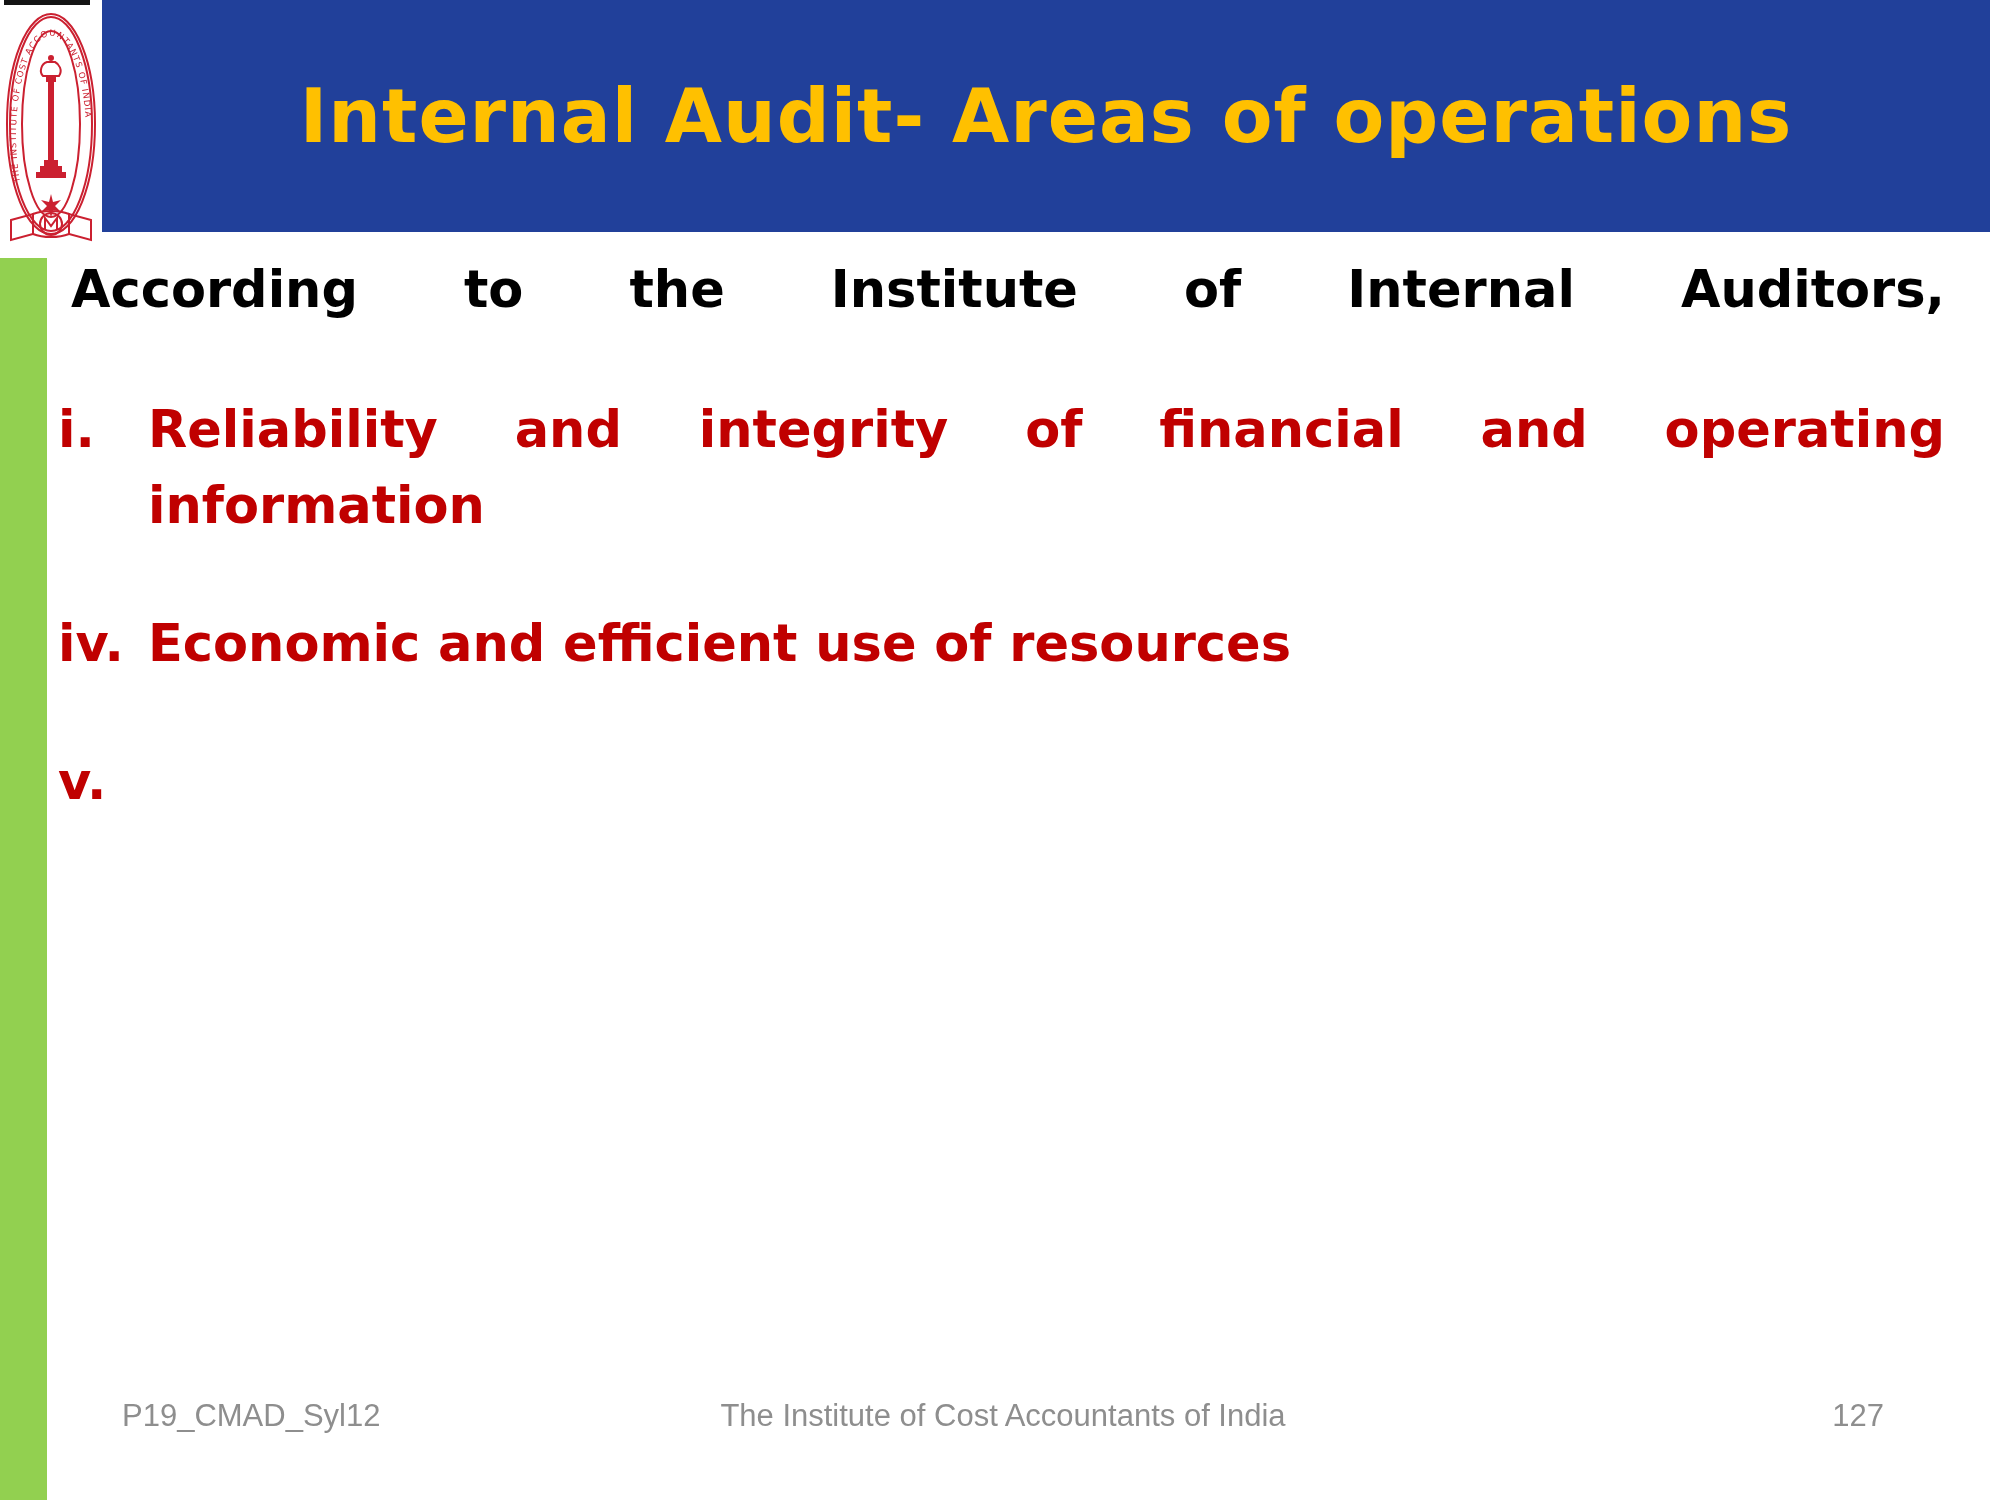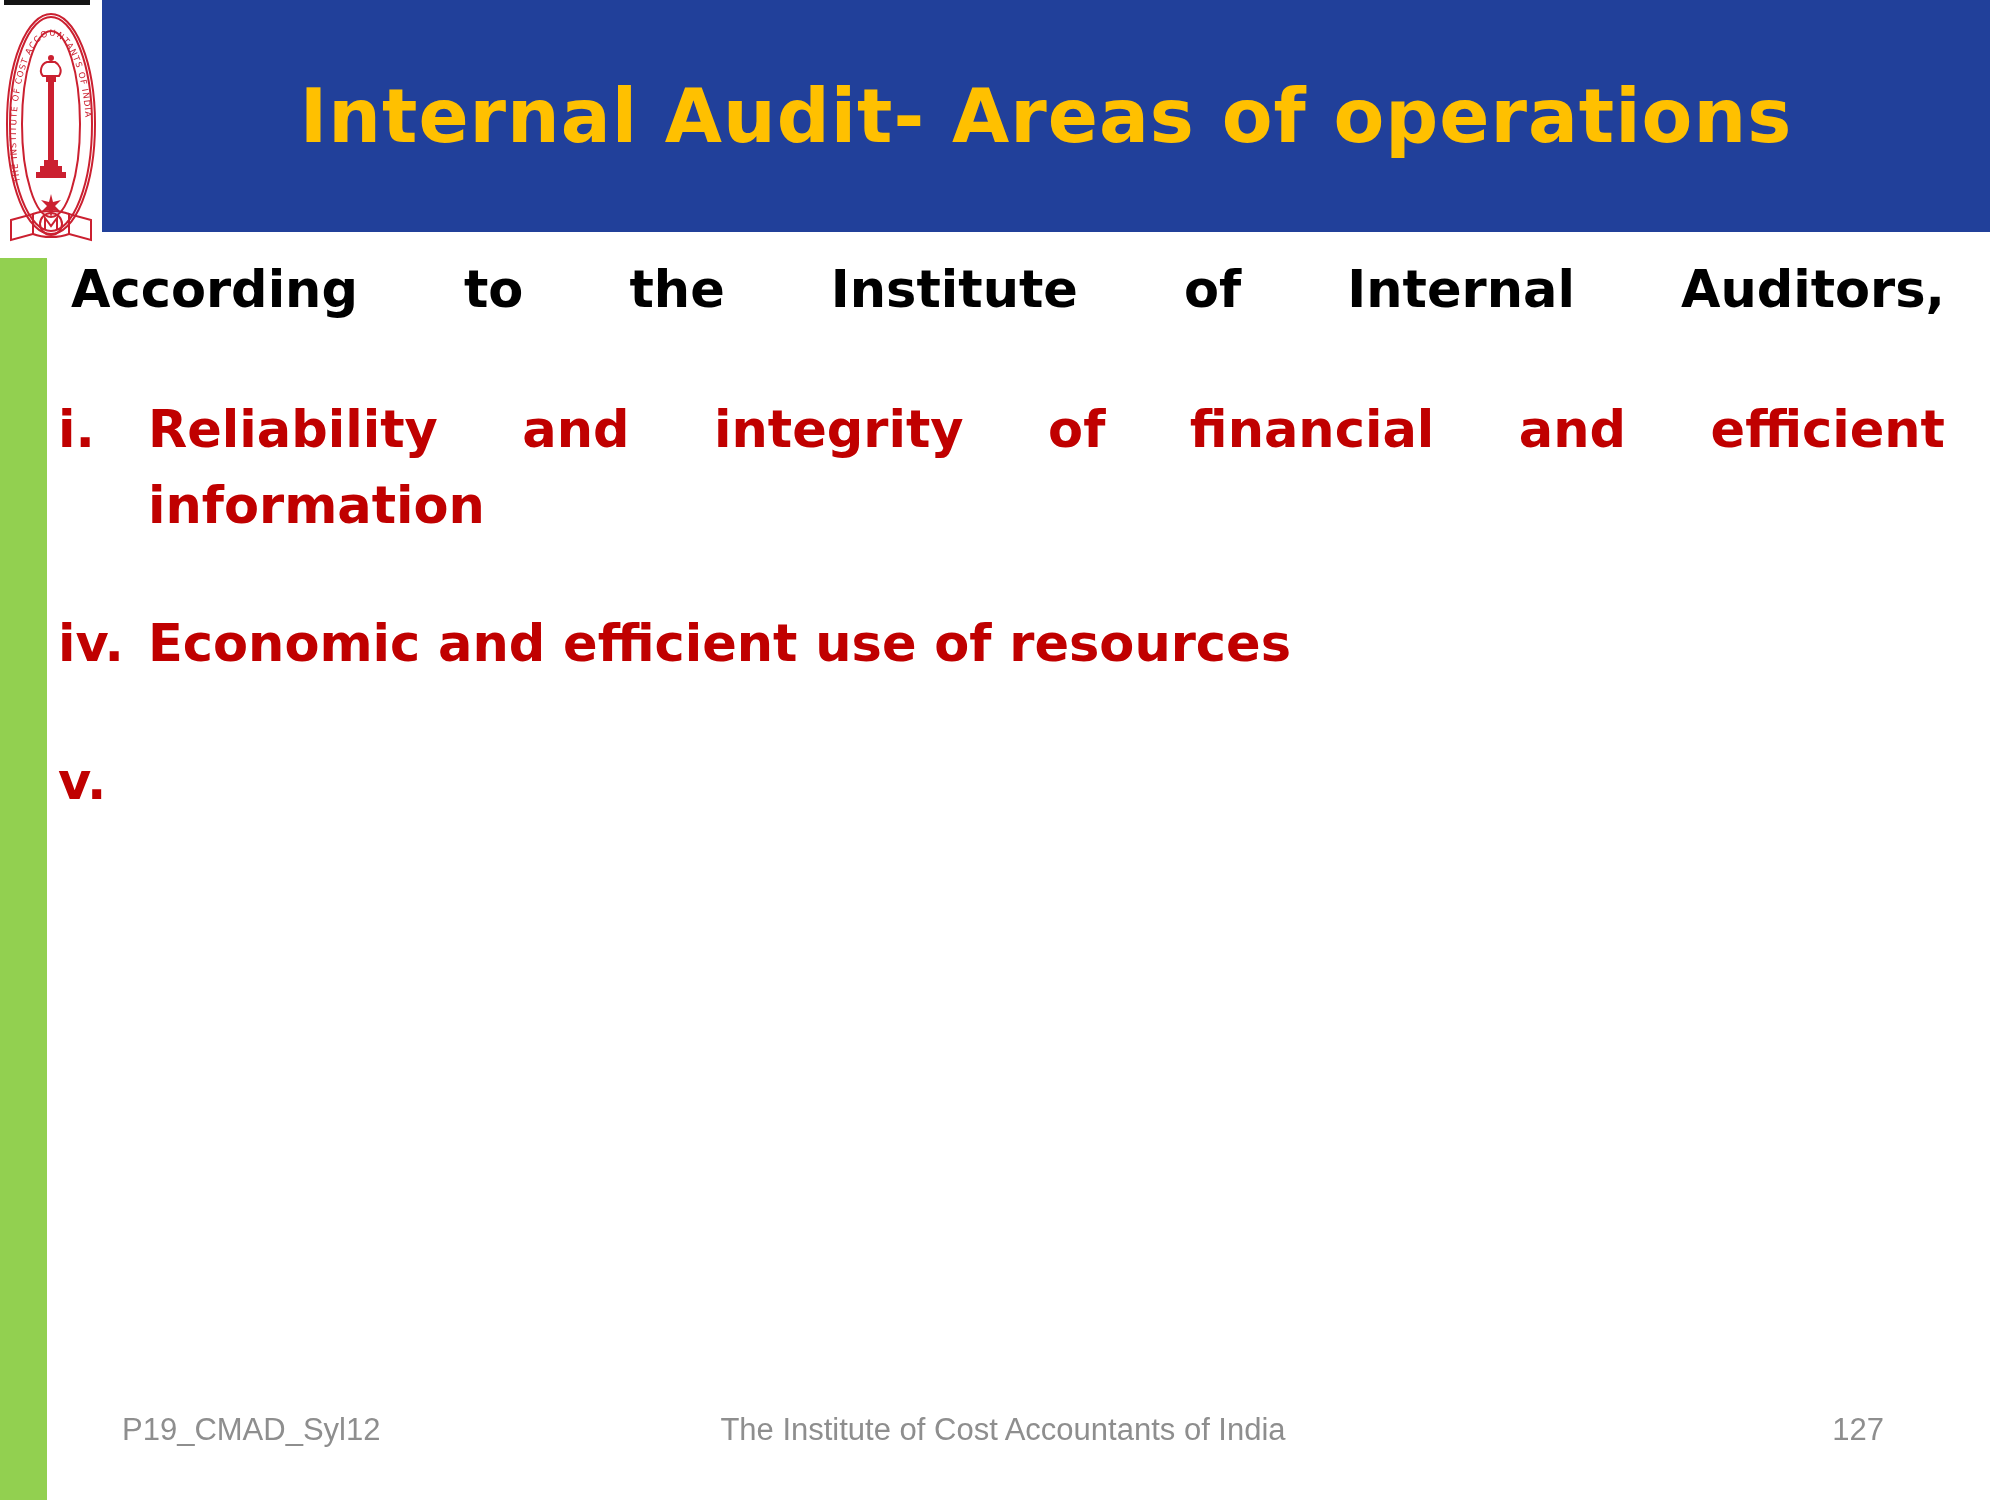--- a/index.html
+++ b/index.html
@@ -28,21 +28,21 @@
   .just{text-align:justify;text-align-last:justify;}
   .intro{margin:0 0 64px 13px;font-size:51px;line-height:76px;font-weight:bold;color:#000000;}
   .list{margin:0;padding:0;list-style:none;font-size:51px;line-height:76px;
         font-weight:bold;color:#C00000;}
   .item{display:flex;margin:0 0 62px 0;}
   .marker{flex:0 0 90px;width:90px;}
   .itext{flex:1;min-width:0;}
 
   
   .footer{position:absolute;left:122px;right:106px;top:1398px;height:50px;
-          display:flex;align-items:flex-end;
+          display:flex;align-items:flex-start;
           font-family:"Liberation Sans",sans-serif;font-size:31px;color:#8E8E8E;}
   .f-left{flex:1;text-align:left;}
   .f-center{flex:2;text-align:center;}
   .f-right{flex:1;text-align:right;}
 </style>
 </head>
 <body>
 
 <div class="slide">
 
@@ -91,21 +91,21 @@
 
   <div class="main">
     <p class="intro">
       <span class="line just">According to the Institute of Internal Auditors,</span>
     </p>
 
     <ol class="list">
       <li class="item">
         <span class="marker">i.</span>
         <span class="itext">
-          <span class="line just">Reliability and integrity of financial and efficient</span>
+          <span class="line just">Reliability and integrity of financial and operating</span>
           <span class="line">information</span>
         </span>
       </li>
       <li class="item">
         <span class="marker">iv.</span>
         <span class="itext">
           <span class="line">Economic and efficient use of resources</span>
         </span>
       </li>
       <li class="item">

